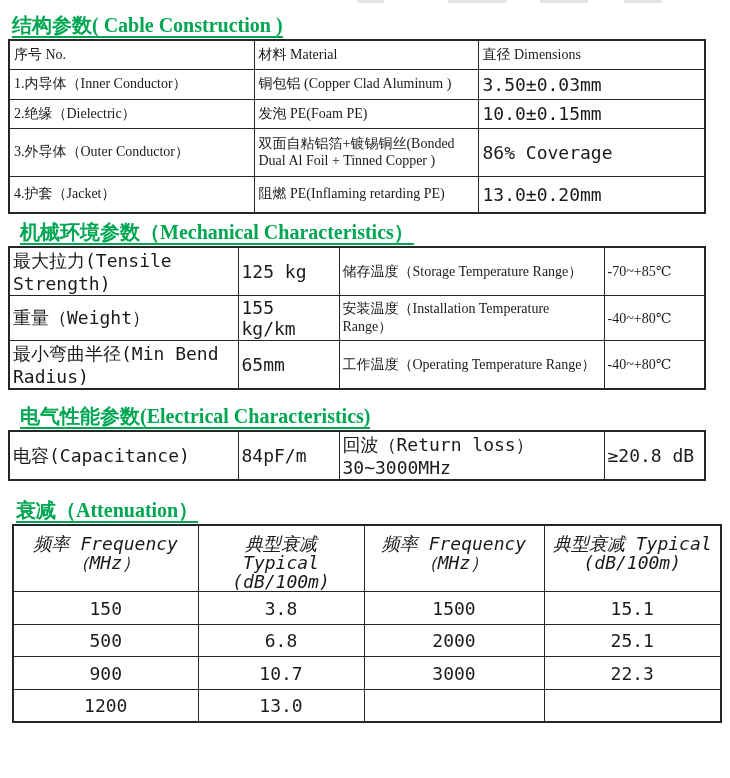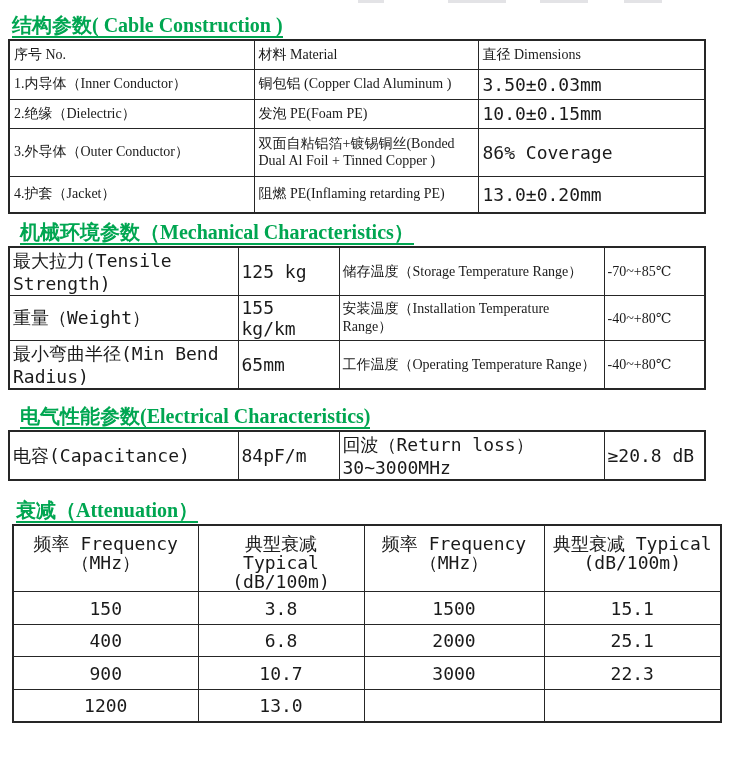--- a/index.html
+++ b/index.html
@@ -47,21 +47,21 @@
   }
   .serif { font-family:"Liberation Serif","DejaVu Serif",serif; font-size:14px; }
   .mono  { font-family:"DejaVu Sans Mono","Liberation Mono",monospace; font-size:18px; }
 
   .tbl-construction { margin-left:8px; width:696px; }
   .tbl-construction td { padding-left:4px; padding-right:6px; }
   .tbl-mechanical, .tbl-electrical { margin-left:8px; width:696px; }
   .tbl-mechanical td, .tbl-electrical td { padding-left:3px; padding-right:4px; }
   .tbl-attenuation { margin-left:12px; width:708px; }
   .tbl-attenuation td { text-align:center; padding:0 4px; }
-  .tbl-attenuation .hdr { vertical-align:top; padding-top:8px; line-height:19px; }
+  .tbl-attenuation .hdr { vertical-align:top; padding-top:8px; line-height:19px;font-style:italic; }
 </style>
 </head>
 <body>
 
 <div class="page">
 
   <div class="remnant r1"></div>
   <div class="remnant r2"></div>
   <div class="remnant r3"></div>
   <div class="remnant r4"></div>
@@ -179,21 +179,21 @@
         <div>(dB/100m)</div>
       </td>
     </tr>
     <tr style="height:33px">
       <td class="mono">150</td>
       <td class="mono">3.8</td>
       <td class="mono">1500</td>
       <td class="mono">15.1</td>
     </tr>
     <tr style="height:32px">
-      <td class="mono">400</td>
+      <td class="mono">500</td>
       <td class="mono">6.8</td>
       <td class="mono">2000</td>
       <td class="mono">25.1</td>
     </tr>
     <tr style="height:33px">
       <td class="mono">900</td>
       <td class="mono">10.7</td>
       <td class="mono">3000</td>
       <td class="mono">22.3</td>
     </tr>

